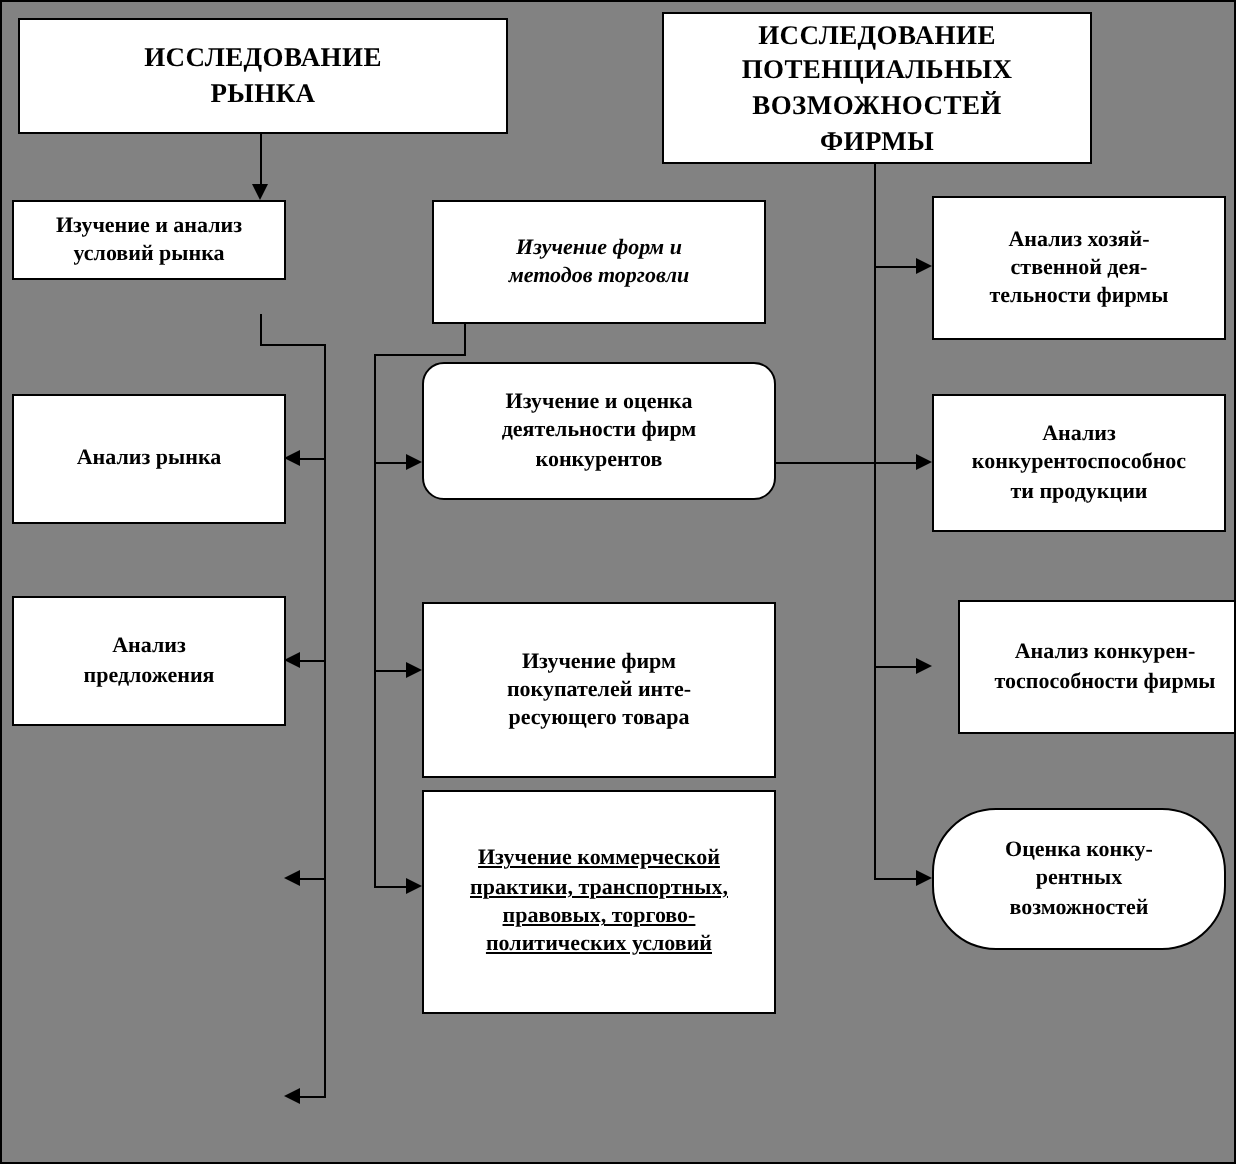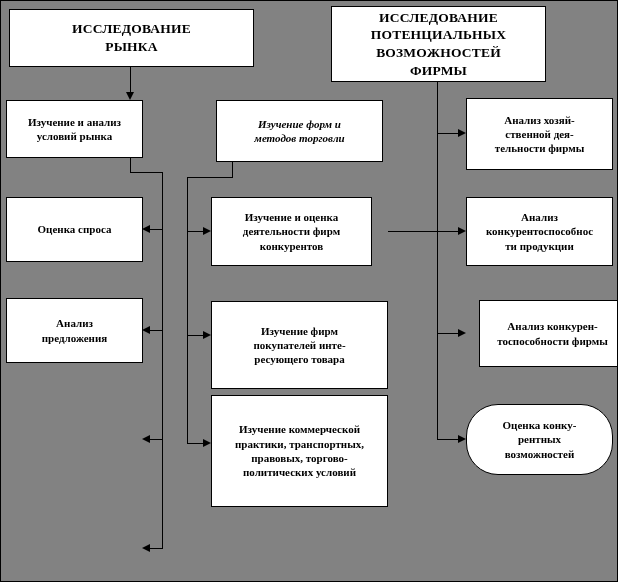--- a/index.html
+++ b/index.html
@@ -35,30 +35,30 @@
   .body{font-size:11px;}
   .hl,.vl{position:absolute;background:var(--line,#000);}
   .ar,.al,.ad{position:absolute;width:0;height:0;}
   .ar{border-top:4px solid transparent;border-bottom:4px solid transparent;border-left:8px solid var(--line,#000);}
   .al{border-top:4px solid transparent;border-bottom:4px solid transparent;border-right:8px solid var(--line,#000);}
   .ad{border-left:4px solid transparent;border-right:4px solid transparent;border-top:8px solid var(--line,#000);}
 
   
   #n1{left:8px;top:8px;width:245px;height:58px;}
   #n2{left:330px;top:5px;width:215px;height:76px;}
-  #n3{left:5px;top:99px;width:137px;height:58px;}
+  #n3{left:5px;top:99px;width:137px;height:40px;}
   #n4{left:215px;top:99px;width:167px;height:62px;font-style:italic;}
   #n5{left:465px;top:97px;width:147px;height:72px;}
   #n6{left:5px;top:196px;width:137px;height:65px;}
   #n7{left:5px;top:297px;width:137px;height:65px;}
   #n8{left:5px;top:401px;width:137px;height:75px;}
   #n9{left:5px;top:518px;width:137px;height:58px;}
-  #n10{left:210px;top:196px;width:161px;height:69px;}
+  #n10{left:210px;top:180px;width:177px;height:69px;border-radius:11px;}
   #n11{left:210px;top:300px;width:177px;height:88px;}
-  #n12{left:210px;top:394px;width:177px;height:112px;}
+  #n12{left:210px;top:394px;width:177px;height:112px;text-decoration:underline;}
   #n13{left:465px;top:196px;width:147px;height:69px;}
   #n14{left:478px;top:299px;width:147px;height:67px;}
   #n15{left:465px;top:403px;width:147px;height:71px;border-radius:32px;}
 </style>
 </head>
 <body>
 
 <div class="canvas">
 
   <div class="node title" id="n1">ИССЛЕДОВАНИЕ
@@ -66,21 +66,21 @@
   <div class="node title" id="n2">ИССЛЕДОВАНИЕ
 ПОТЕНЦИАЛЬНЫХ
 ВОЗМОЖНОСТЕЙ ФИРМЫ</div>
   <div class="node body" id="n3">Изучение и анализ
 условий рынка</div>
   <div class="node body" id="n4">Изучение форм и
 методов торговли</div>
   <div class="node body" id="n5">Анализ хозяй-
 ственной дея-
 тельности фирмы</div>
-  <div class="node body" id="n6">Оценка спроса</div>
+  <div class="node body" id="n6">Анализ рынка</div>
   <div class="node body" id="n7">Анализ
 предложения</div>
   <div class="node body" id="n10">Изучение и оценка
 деятельности фирм
 конкурентов</div>
   <div class="node body" id="n11">Изучение фирм
 покупателей инте-
 ресующего товара</div>
   <div class="node body" id="n12">Изучение коммерческой
 практики, транспортных,

